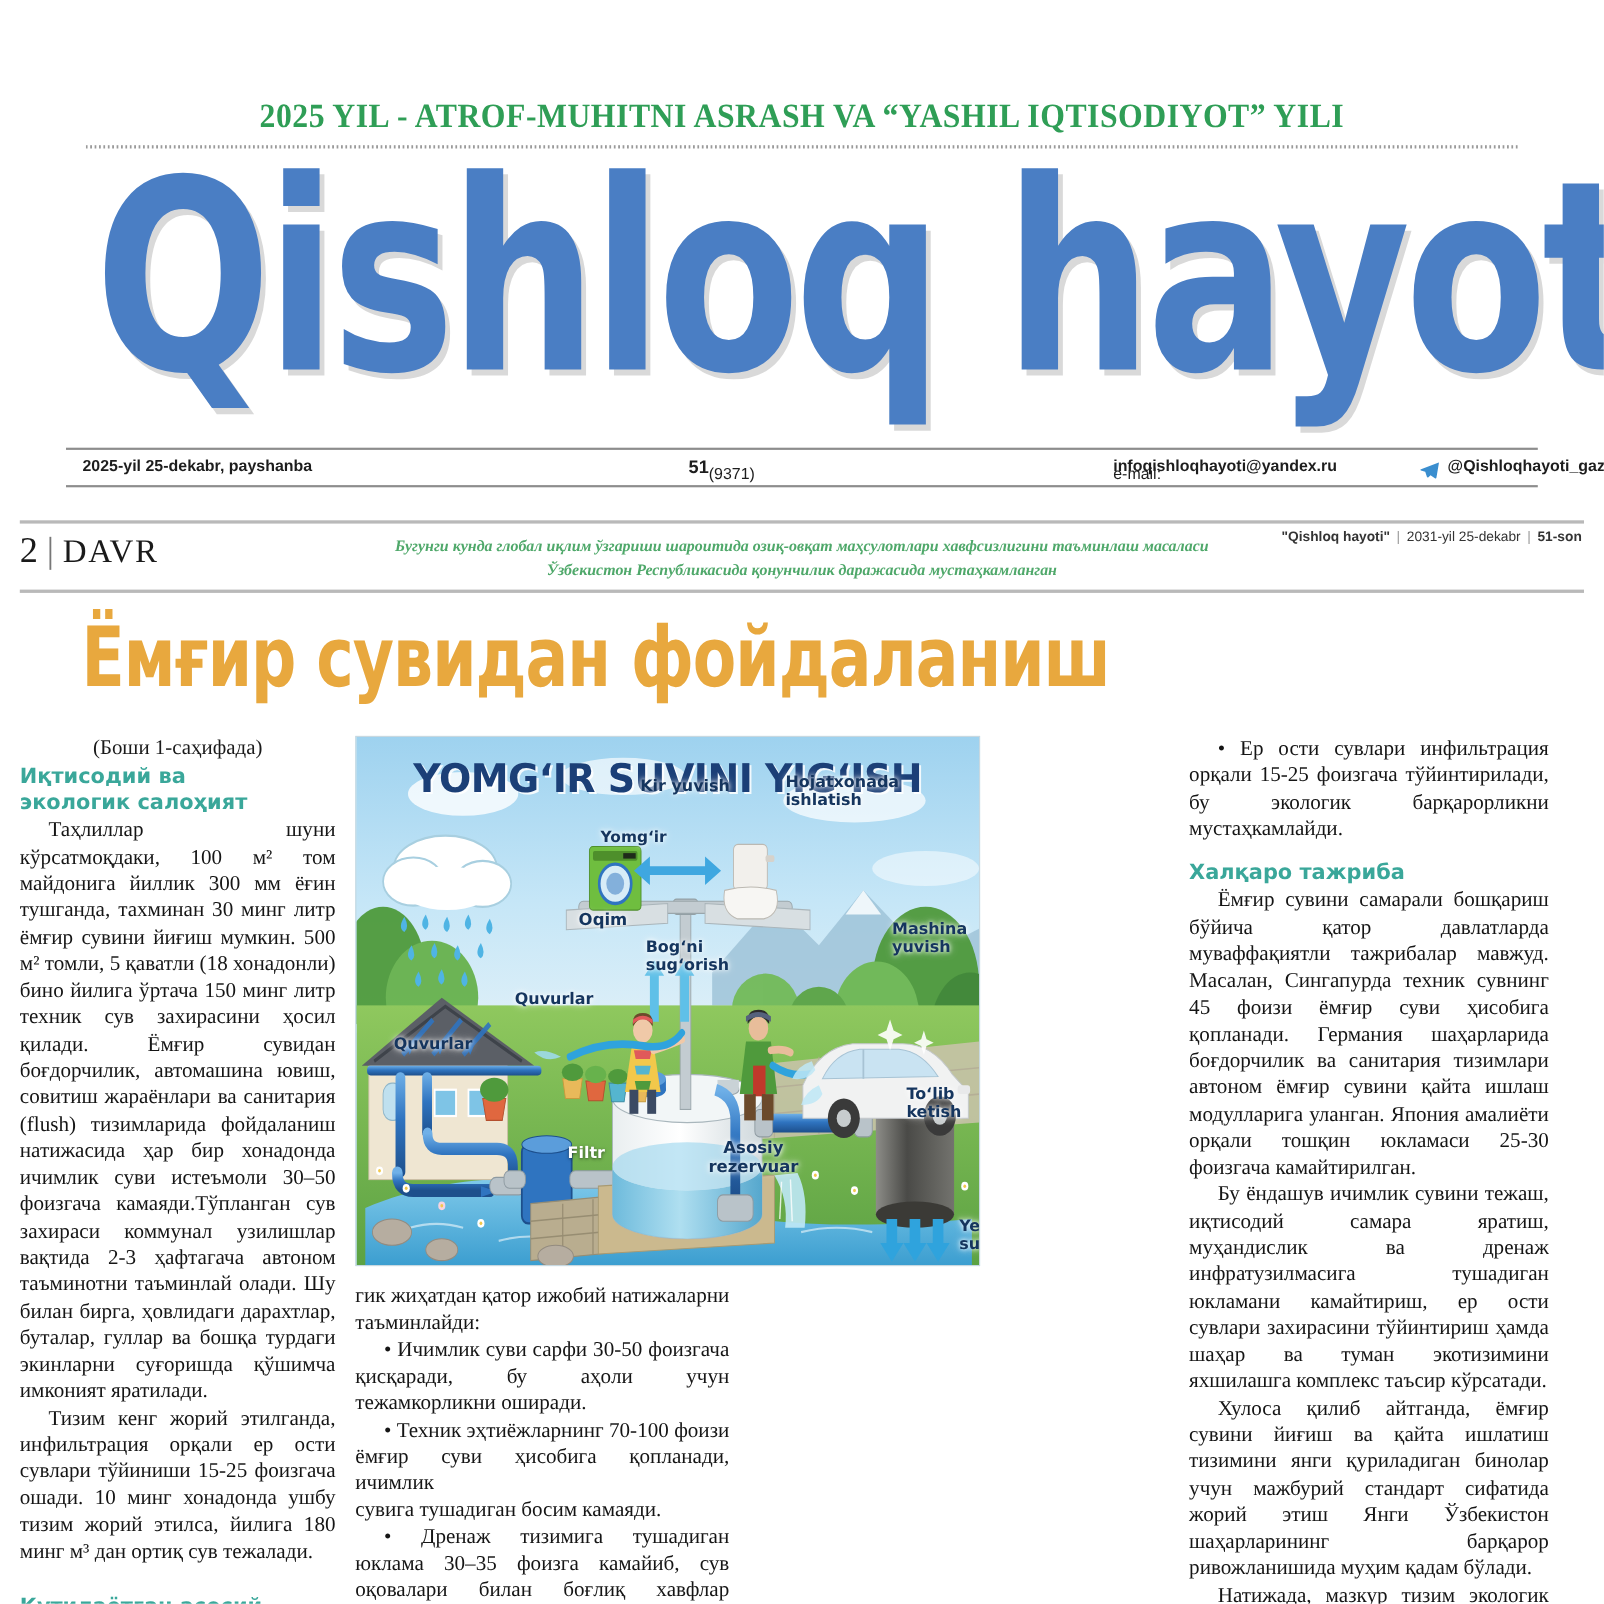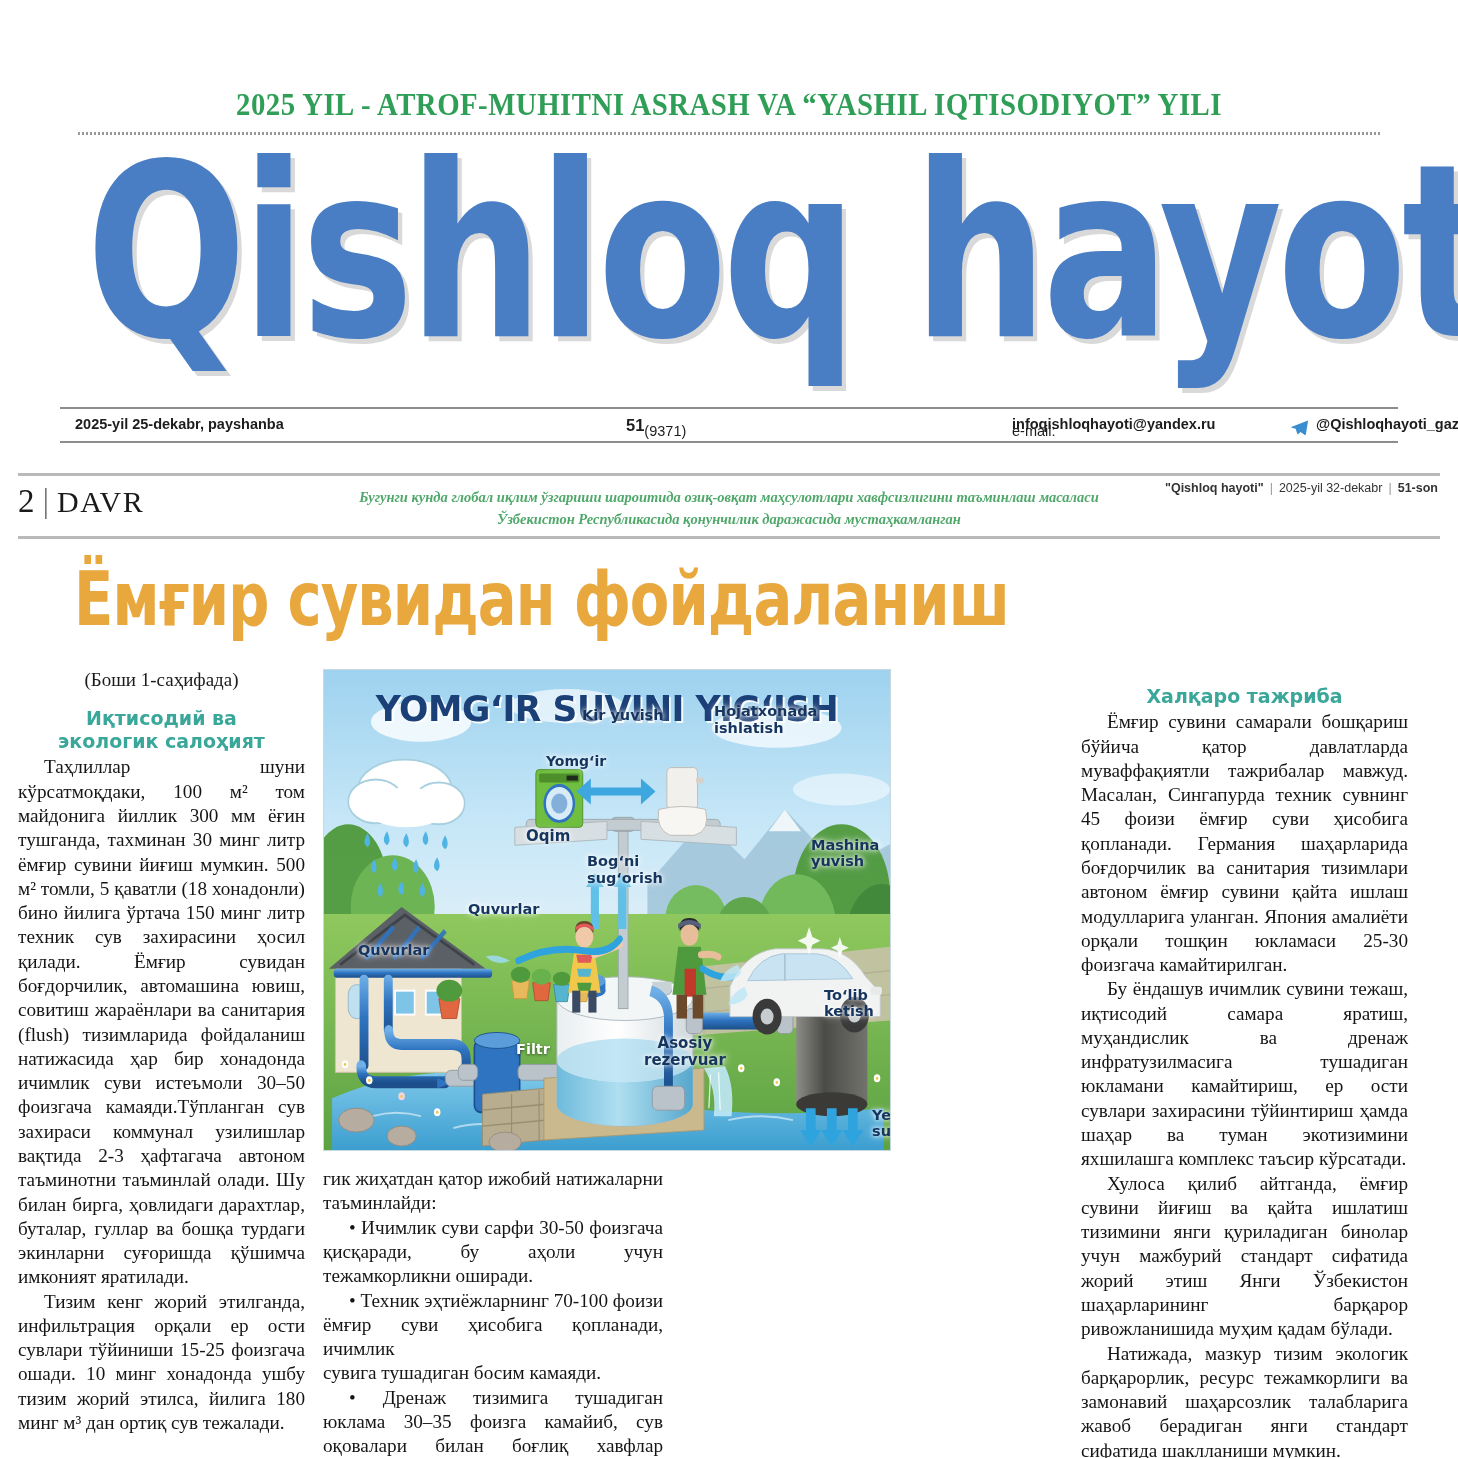--- a/index.html
+++ b/index.html
@@ -217,22 +217,21 @@
   .col-left  { width: 305px; padding-right: 18px; }
   .col-mid   { width: 740px; }
   .col-right { width: 345px; padding-left: 18px; }
 
   .subhead {
     font-family: "DejaVu Sans", sans-serif;
     font-weight: bold;
     font-size: 19px;
     line-height: 1.22;
     color: #3aa79a;
-    text-align: center;
-    margin: 16px 0 2px 0;
+    margin: 4px 0 2px 0;
   }
   .prelude {
     font-family: "Liberation Serif", serif;
     font-size: 19px;
     text-align: center;
     margin: 0 0 2px 0;
     color: #1a1a1a;
   }
   p.body {
     font-family: "Liberation Serif", serif;
@@ -329,21 +328,21 @@
 <div class="sectionbar">
   <div class="sb-rule-top"></div>
   <div class="sb-pagenum">
     <span>2</span><span class="bar">|</span><span class="sb-section">DAVR</span>
   </div>
   <div class="sb-kicker">
     <div>Бугунги кунда глобал иқлим ўзгариши шароитида озиқ-овқат маҳсулотлари хавфсизлигини таъминлаш масаласи</div>
     <div>Ўзбекистон Республикасида қонунчилик даражасида мустаҳкамланган</div>
   </div>
   <div class="sb-meta">
-    <b>"Qishloq hayoti"</b><span class="sep">|</span><span>2025-yil 32-dekabr</span><span class="sep">|</span><b>51-son</b>
+    <b>"Qishloq hayoti"</b><span class="sep">|</span><span>2031-yil 25-dekabr</span><span class="sep">|</span><b>51-son</b>
   </div>
   <div class="sb-rule-bottom"></div>
 </div>
 
 <div class="content">
 
   <div class="headline">Ёмғир сувидан фойдаланиш</div>
 
   <div class="cols">
 
@@ -694,20 +693,21 @@
         </div>
         <div class="below-col">
           <p class="body noind">сувига тушадиган босим камаяди.</p>
           <p class="body">• Дренаж тизимига тушадиган юклама 30–35 фоизга камайиб, сув оқовалари билан боғлиқ хавфлар пасаяди.</p>
           <p class="body">• Ҳар бир хонадон учун йиллик иқтисодий фойда ўртача 120-250 минг сўмни ташкил этади.</p>
         </div>
       </div>
     </div>
 
     <div class="col col-right">
+      <p class="body">• Ер ости сувлари инфильтрация орқали 15-25 фоизгача тўйинтирилади, бу экологик барқарорликни мустаҳкамлайди.</p>
       <div class="subhead" style="margin-top:16px;">Халқаро тажриба</div>
       <p class="body">Ёмғир сувини самарали бошқариш бўйича қатор давлатларда муваффақиятли тажрибалар мавжуд. Масалан,  Сингапурда техник сувнинг 45 фоизи ёмғир суви ҳисобига қопланади. Германия шаҳарларида боғдорчилик ва санитария тизимлари автоном ёмғир сувини қайта ишлаш модулларига уланган. Япония амалиёти орқали тошқин юкламаси 25-30 фоизгача камайтирилган.</p>
       <p class="body">Бу ёндашув ичимлик сувини тежаш, иқтисодий самара яратиш, муҳандислик ва дренаж инфратузилмасига тушадиган юкламани камайтириш, ер ости сувлари захирасини тўйинтириш ҳамда шаҳар ва туман экотизимини яхшилашга комплекс таъсир кўрсатади.</p>
       <p class="body">Хулоса қилиб айтганда, ёмғир сувини йиғиш ва қайта ишлатиш тизимини янги қуриладиган бинолар учун мажбурий стандарт сифатида жорий этиш Янги Ўзбекистон шаҳарларининг барқарор ривожланишида муҳим қадам бўлади.</p>
       <p class="body">Натижада, мазкур тизим экологик барқарорлик, ресурс тежамкорлиги ва замонавий шаҳарсозлик талабларига жавоб берадиган янги стандарт сифатида шаклланиши мумкин.</p>
 
     </div>
 
   </div>
 </div>

